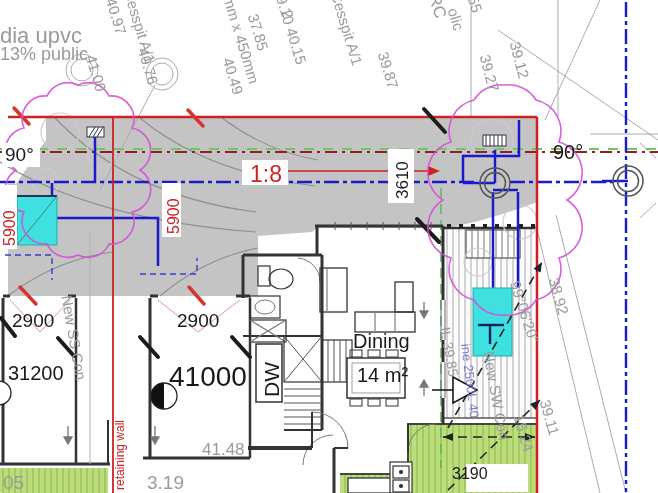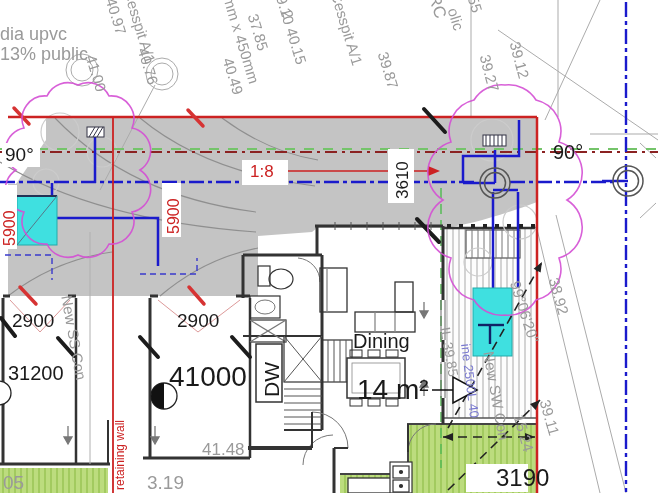--- a/index.html
+++ b/index.html
@@ -348,57 +348,57 @@
   <g fill="#fff">
     <rect x="242" y="160" width="46" height="25"></rect>
     <rect x="388" y="149" width="26" height="54"></rect>
     <rect x="0" y="185" width="17" height="64"></rect>
     <rect x="162" y="183" width="19" height="54"></rect>
     <rect x="466" y="464" width="62" height="28"></rect>
     <rect x="2" y="143" width="38" height="24"></rect>
   </g>
 </svg>
 
-<div class="lb g" style="left:0px;top:25px;font-size:18px">dia upvc</div>
+<div class="lb g" style="left:0px;top:25px;font-size:22px">dia upvc</div>
 <div class="lb g" style="left:0px;top:45px;font-size:18px">13% public</div>
 <div class="lb g" style="left:118px;top:-4px;font-size:15px;transform:rotate(73deg)">40.97</div>
 <div class="lb g" style="left:136px;top:-12px;font-size:15px;transform:rotate(73deg)">Cesspit A/1</div>
 <div class="lb g" style="left:98px;top:53px;font-size:15px;transform:rotate(73deg)">41.00</div>
 <div class="lb g" style="left:150px;top:46px;font-size:15px;transform:rotate(73deg)">40.76</div>
 <div class="lb g" style="left:228px;top:-30px;font-size:15px;transform:rotate(73deg)">450mm x 450mm</div>
 <div class="lb g" style="left:286px;top:-14px;font-size:15px;transform:rotate(73deg)">39.10  40.15</div>
 <div class="lb g" style="left:260px;top:12px;font-size:15px;transform:rotate(73deg)">37.85</div>
 <div class="lb g" style="left:294px;top:8px;font-size:15px;transform:rotate(73deg)">2</div>
 <div class="lb g" style="left:343px;top:-10px;font-size:15px;transform:rotate(73deg)">Cesspit A/1</div>
 <div class="lb g" style="left:390px;top:50px;font-size:15px;transform:rotate(73deg)">39.87</div>
 <div class="lb g" style="left:235px;top:56px;font-size:15px;transform:rotate(73deg)">40.49</div>
 <div class="lb g" style="left:442px;top:-8px;font-size:17px;transform:rotate(73deg)">RC</div>
 <div class="lb g" style="left:460px;top:6px;font-size:15px;transform:rotate(73deg)">olic</div>
 <div class="lb g" style="left:480px;top:-6px;font-size:15px;transform:rotate(73deg)">55</div>
 <div class="lb g" style="left:522px;top:40px;font-size:15px;transform:rotate(75deg)">39.12</div>
 <div class="lb g" style="left:492px;top:53px;font-size:15px;transform:rotate(75deg)">39.27</div>
 <div class="lb k" style="left:5px;top:145px;font-size:19px">90°</div>
 <div class="lb k" style="left:553px;top:142px;font-size:20px">90°</div>
-<div class="lb r" style="left:250px;top:163px;font-size:17px">1:8</div>
+<div class="lb r" style="left:250px;top:163px;font-size:23px">1:8</div>
 <div class="lb k" style="left:394px;top:199px;font-size:17px;transform:rotate(-90deg)">3610</div>
 <div class="lb r" style="left:2px;top:246px;font-size:16px;transform:rotate(-90deg)">5900</div>
 <div class="lb r" style="left:166px;top:234px;font-size:16px;transform:rotate(-90deg)">5900</div>
 <div class="lb k" style="left:12px;top:311px;font-size:19px">2900</div>
 <div class="lb k" style="left:8px;top:363px;font-size:20px">31200</div>
 <div class="lb k" style="left:177px;top:311px;font-size:19px">2900</div>
 <div class="lb k" style="left:169px;top:363px;font-size:28px">41000</div>
 <div class="lb g" style="left:74px;top:294px;font-size:15px;transform:rotate(80deg)">New SS Con</div>
 <div class="lb r" style="left:114px;top:490px;font-size:12px;transform:rotate(-90deg)">retaining wall</div>
 <div class="lb k" style="left:353px;top:331px;font-size:20px">Dining</div>
-<div class="lb k" style="left:357px;top:376px;font-size:28px">14 m²</div>
+<div class="lb k" style="left:357px;top:365px;font-size:20px">14 m²</div>
 <div class="lb k" style="left:261px;top:397px;font-size:21px;transform:rotate(-90deg)">DW</div>
 <div class="lb g" style="left:561px;top:276px;font-size:15px;transform:rotate(74deg)">38.92</div>
 <div class="lb g" style="left:522px;top:279px;font-size:15px;transform:rotate(72deg)">99°06'20"</div>
 <div class="lb g" style="left:496px;top:350px;font-size:15px;transform:rotate(80deg)">New SW Con</div>
 <div class="lb g" style="left:452px;top:326px;font-size:14px;transform:rotate(80deg)">IL 39.85</div>
 <div class="lb b" style="left:472px;top:343px;font-size:13px;transform:rotate(83deg)">ine 2500L 40</div>
 <div class="lb g" style="left:526px;top:413px;font-size:15px;transform:rotate(74deg)">15.24</div>
 <div class="lb g" style="left:552px;top:398px;font-size:15px;transform:rotate(74deg)">39.11</div>
-<div class="lb k" style="left:496px;top:466px;font-size:24px">3190</div>
+<div class="lb k" style="left:452px;top:466px;font-size:16px">3190</div>
 <div class="lb g" style="left:202px;top:441px;font-size:17px">41.48</div>
 <div class="lb g" style="left:147px;top:473px;font-size:19px">3.19</div>
 <div class="lb g" style="left:3px;top:473px;font-size:19px">05</div>
 </div>
 
 </body></html>

